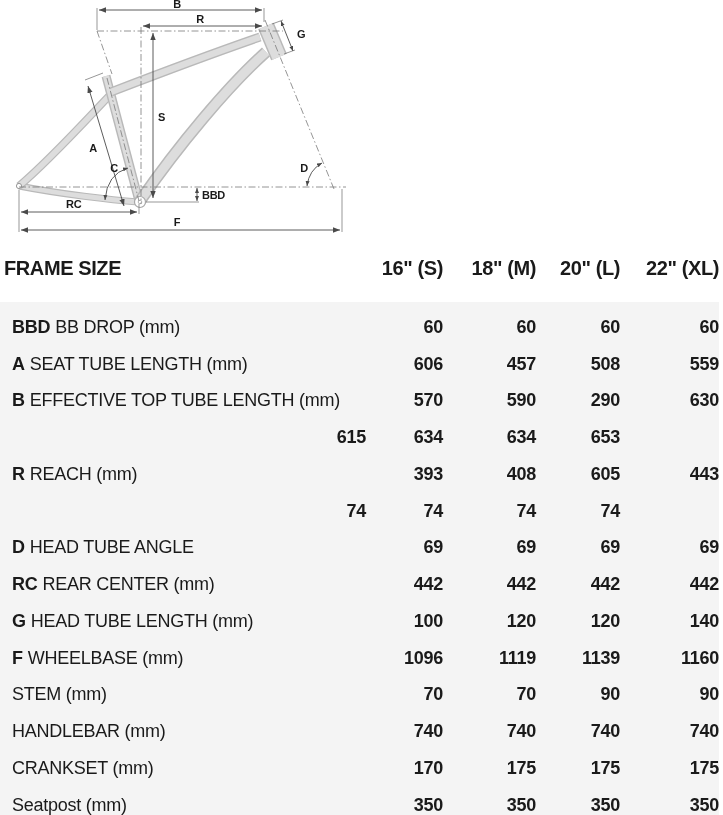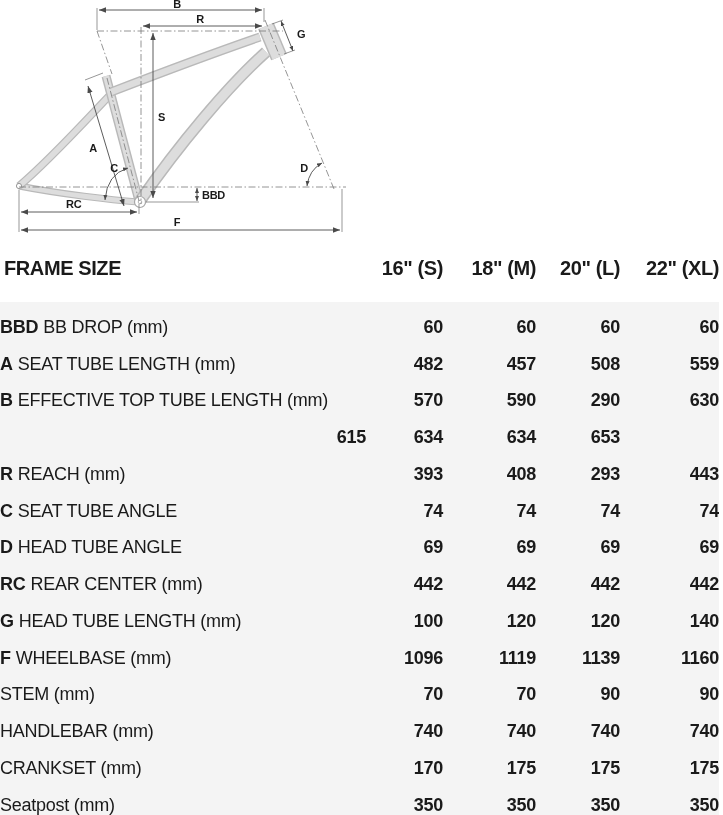--- a/index.html
+++ b/index.html
@@ -30,21 +30,21 @@
     font-size:20px;font-weight:700;letter-spacing:-0.4px;
   }
   .t-title{text-align:left;padding-left:4px;}
   .t-col{text-align:right;}
   .t-body{
     position:absolute;top:302px;left:0;width:719px;height:513px;
     background:#f4f4f4;padding-top:7px;overflow:hidden;
     font-size:18px;letter-spacing:-0.25px;
   }
   .t-row{height:36.75px;}
-  .t-label{padding-left:0;overflow:hidden;}
+  .t-label{padding-left:12px;overflow:hidden;}
   .t-key{font-weight:700;}
   .t-key:not(:empty){margin-right:5px;}
   .t-val{text-align:right;font-weight:700;}
 </style>
 </head>
 <body>
 
 <svg class="geo-svg" width="723" height="246" viewBox="0 0 723 246">
   <defs>
     <marker id="arr" markerUnits="userSpaceOnUse" markerWidth="8" markerHeight="8" refX="7" refY="3.5" orient="auto-start-reverse">
@@ -147,21 +147,21 @@
 <div class="t-body" id="tbody">
     <div class="t-row t-grid">
     <div class="t-label"><span class="t-key">BBD</span><span class="t-text">BB DROP (mm)</span></div>
   <div class="t-val">60</div>
       <div class="t-val">60</div>
       <div class="t-val">60</div>
       <div class="t-val">60</div>
     </div>
     <div class="t-row t-grid">
     <div class="t-label"><span class="t-key">A</span><span class="t-text">SEAT TUBE LENGTH (mm)</span></div>
-  <div class="t-val">482</div>
+  <div class="t-val">606</div>
       <div class="t-val">457</div>
       <div class="t-val">508</div>
       <div class="t-val">559</div>
     </div>
     <div class="t-row t-grid">
     <div class="t-label"><span class="t-key">B</span><span class="t-text">EFFECTIVE TOP TUBE LENGTH (mm)</span></div>
   <div class="t-val">570</div>
       <div class="t-val">590</div>
       <div class="t-val">290</div>
       <div class="t-val">630</div>
@@ -169,25 +169,24 @@
     <div class="t-row t-grid">
   <div class="t-val">615</div>
       <div class="t-val">634</div>
       <div class="t-val">634</div>
       <div class="t-val">653</div>
     </div>
     <div class="t-row t-grid">
     <div class="t-label"><span class="t-key">R</span><span class="t-text">REACH (mm)</span></div>
   <div class="t-val">393</div>
       <div class="t-val">408</div>
-      <div class="t-val">293</div>
+      <div class="t-val">605</div>
       <div class="t-val">443</div>
     </div>
     <div class="t-row t-grid">
-    <div class="t-label"><span class="t-key">C</span><span class="t-text">SEAT TUBE ANGLE</span></div>
   <div class="t-val">74</div>
       <div class="t-val">74</div>
       <div class="t-val">74</div>
       <div class="t-val">74</div>
     </div>
     <div class="t-row t-grid">
     <div class="t-label"><span class="t-key">D</span><span class="t-text">HEAD TUBE ANGLE</span></div>
   <div class="t-val">69</div>
       <div class="t-val">69</div>
       <div class="t-val">69</div>

